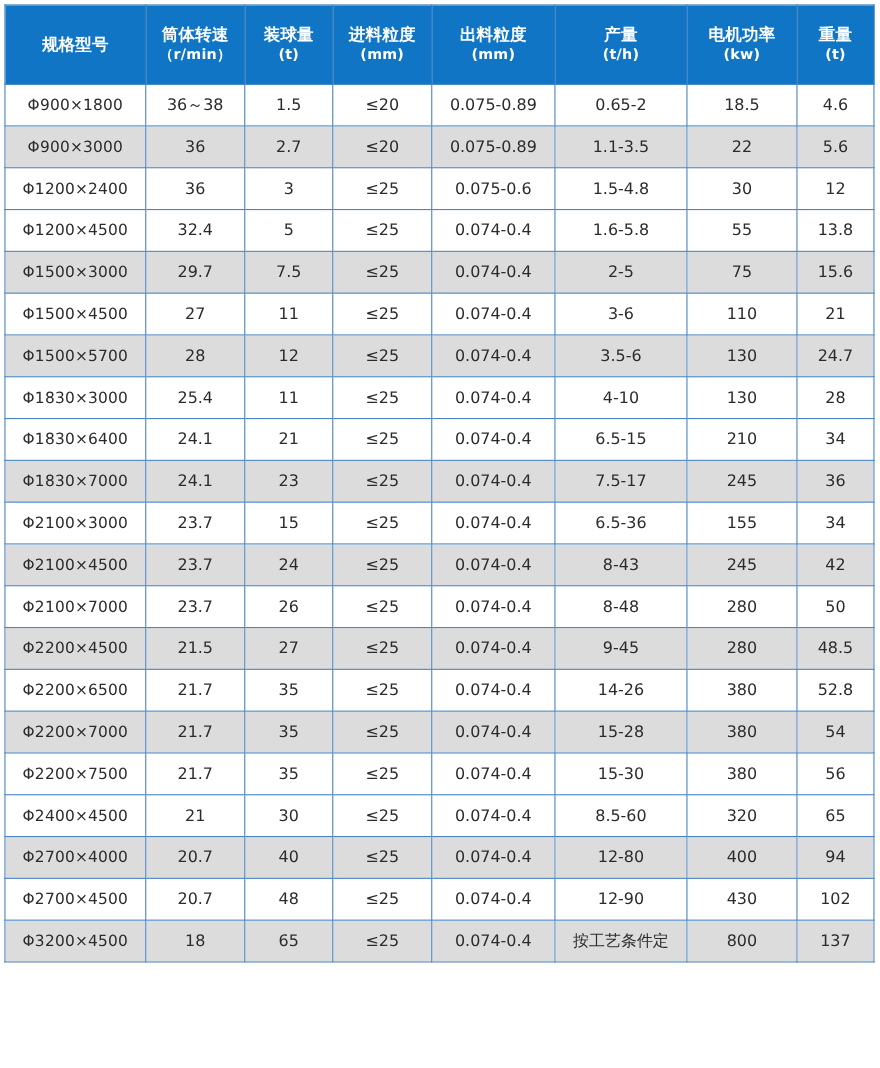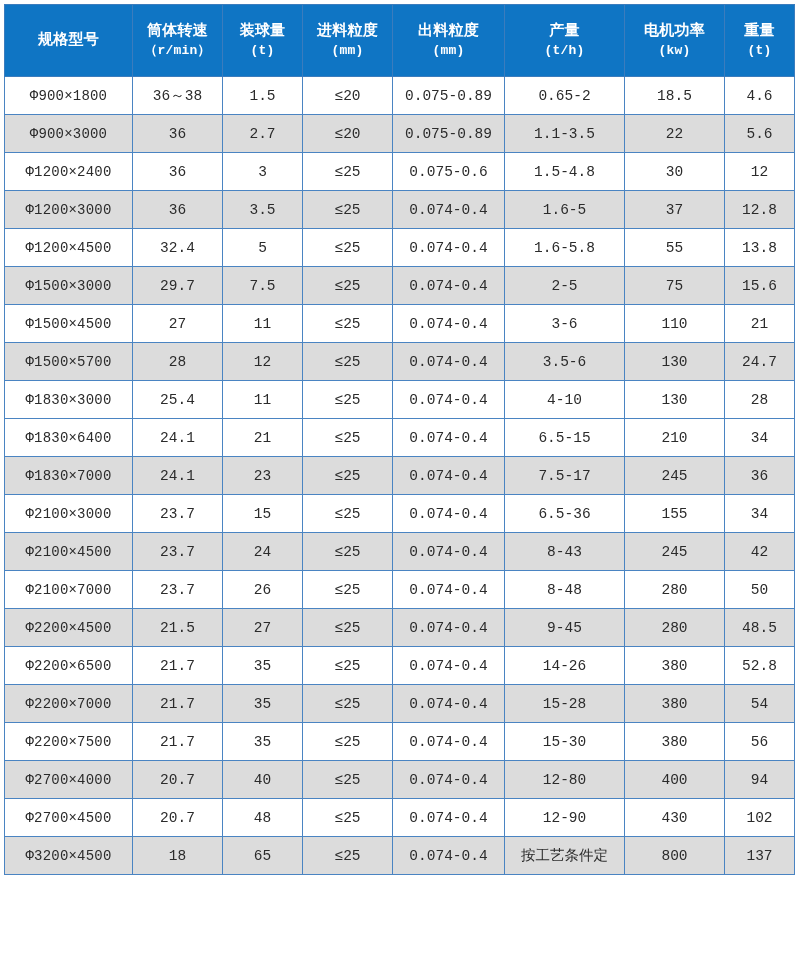--- a/index.html
+++ b/index.html
@@ -12,21 +12,20 @@
     height: 971px;
     font-family: "DejaVu Sans", "Liberation Sans", sans-serif;
     overflow: hidden;
   }
   .sheet {
     width: 656px;
     height: 971px;
     box-sizing: border-box;
     padding: 4px 6px 4px 4px;
     background: #ffffff;
-    font-family: Liberation Mono, monospace;
   }
   table.spec-table {
     width: 790px;
     border-collapse: collapse;
     table-layout: fixed;
     border: 1px solid #3b7cbd;
   }
   table.spec-table col.c0 { width: 128px; }
   table.spec-table col.c1 { width: 90px; }
   table.spec-table col.c2 { width: 80px; }
@@ -151,30 +150,20 @@
         <tr class="row-odd">
           <td class="model">Φ1200×2400</td>
           <td>36</td>
           <td>3</td>
           <td>≤25</td>
           <td>0.075-0.6</td>
           <td>1.5-4.8</td>
           <td>30</td>
           <td>12</td>
         </tr>
-        <tr class="row-even">
-          <td class="model">Φ1200×3000</td>
-          <td>36</td>
-          <td>3.5</td>
-          <td>≤25</td>
-          <td>0.074-0.4</td>
-          <td>1.6-5</td>
-          <td>37</td>
-          <td>12.8</td>
-        </tr>
         <tr class="row-odd">
           <td class="model">Φ1200×4500</td>
           <td>32.4</td>
           <td>5</td>
           <td>≤25</td>
           <td>0.074-0.4</td>
           <td>1.6-5.8</td>
           <td>55</td>
           <td>13.8</td>
         </tr>
@@ -300,20 +289,30 @@
         </tr>
         <tr class="row-odd">
           <td class="model">Φ2200×7500</td>
           <td>21.7</td>
           <td>35</td>
           <td>≤25</td>
           <td>0.074-0.4</td>
           <td>15-30</td>
           <td>380</td>
           <td>56</td>
+        </tr>
+        <tr class="row-odd">
+          <td class="model">Φ2400×4500</td>
+          <td>21</td>
+          <td>30</td>
+          <td>≤25</td>
+          <td>0.074-0.4</td>
+          <td>8.5-60</td>
+          <td>320</td>
+          <td>65</td>
         </tr>
         <tr class="row-even">
           <td class="model">Φ2700×4000</td>
           <td>20.7</td>
           <td>40</td>
           <td>≤25</td>
           <td>0.074-0.4</td>
           <td>12-80</td>
           <td>400</td>
           <td>94</td>

